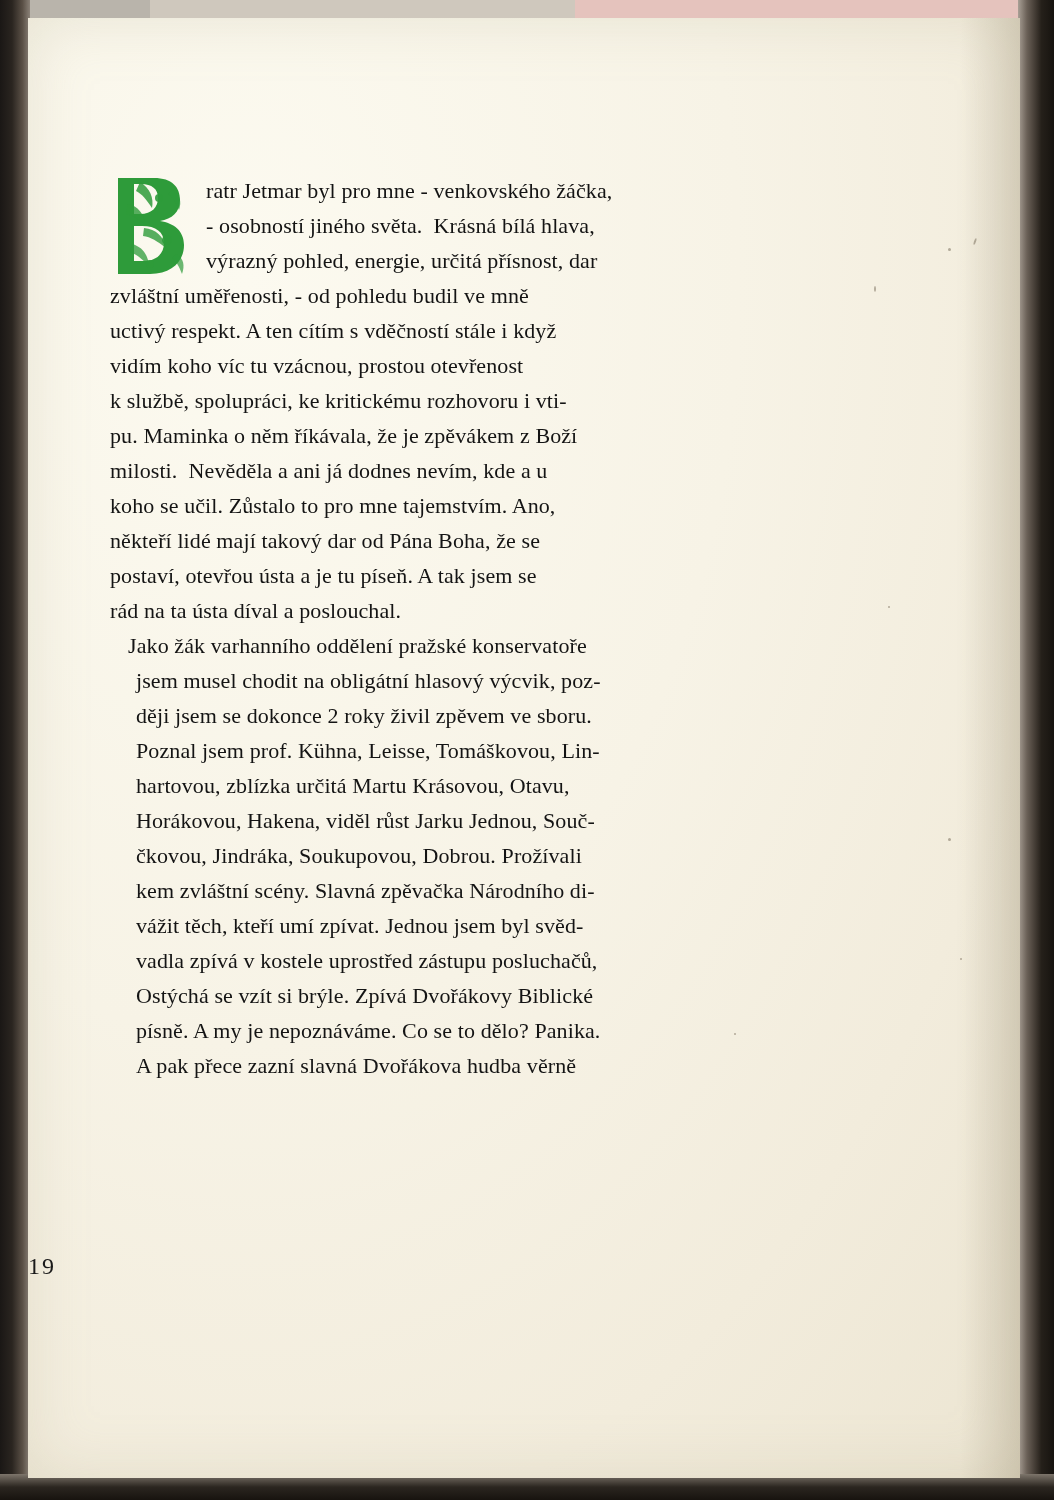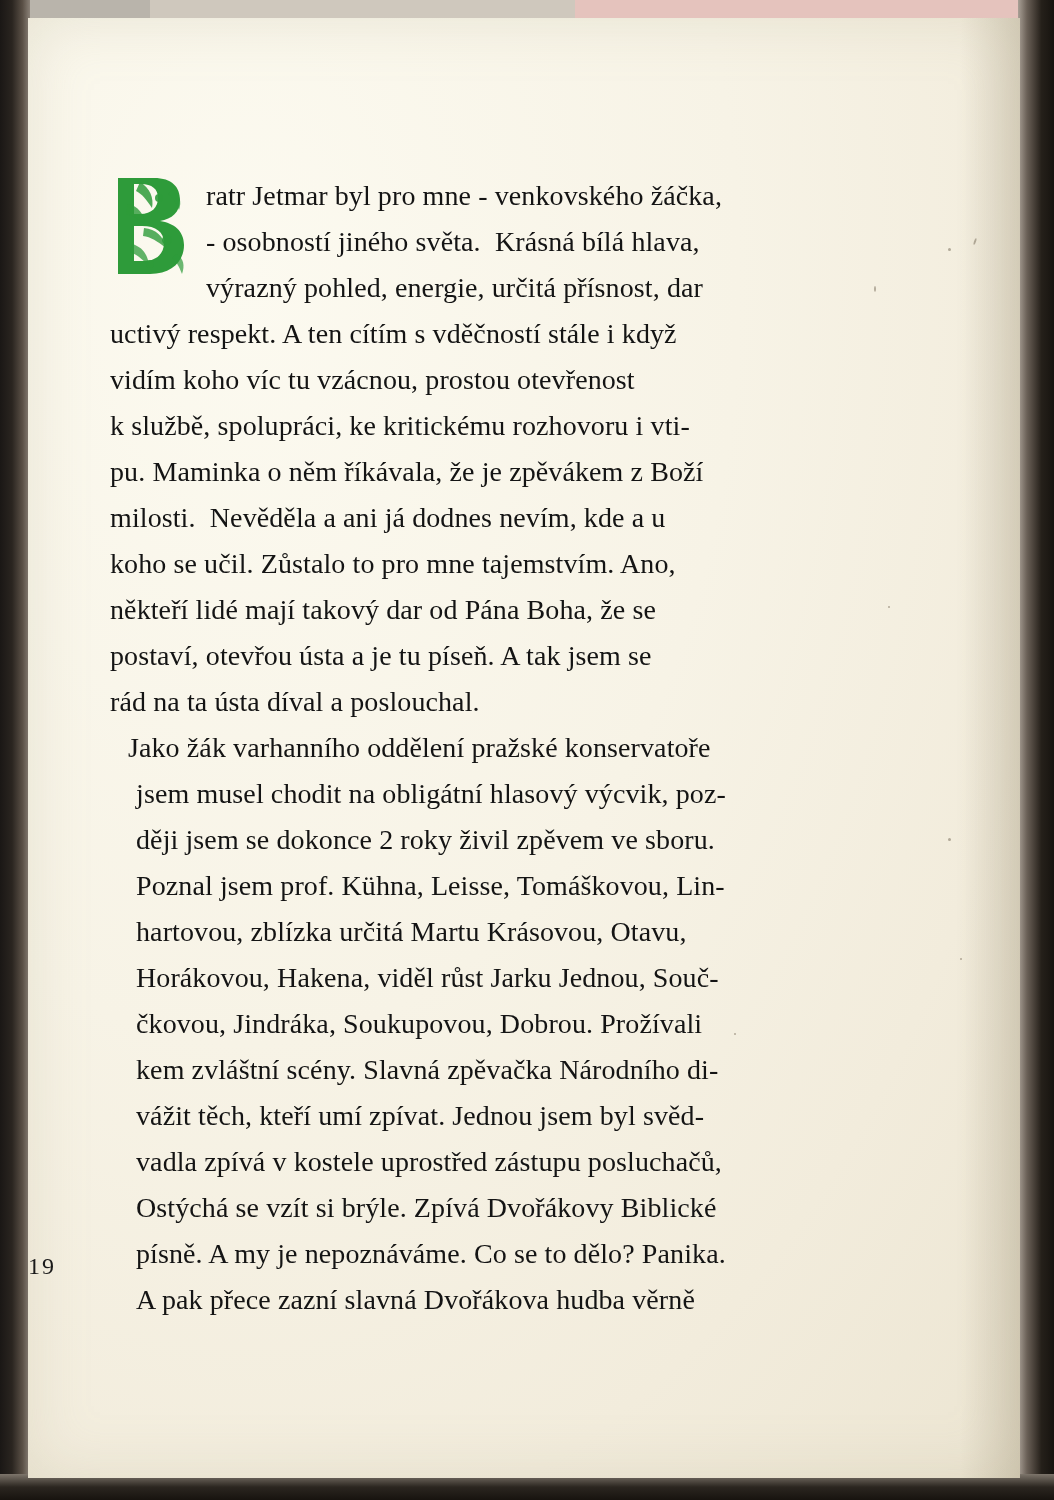--- a/index.html
+++ b/index.html
@@ -79,22 +79,22 @@
     background: linear-gradient(to right, rgba(160,150,125,0) 0%, rgba(150,138,112,0.28) 100%);
     pointer-events: none;
   }
   
   .textblock {
     position: absolute;
     left: 82px;
     top: 155px;
     width: 672px;
     color: #141414;
-    font-size: 28px;
-    line-height: 46px;
+    font-size: 22px;
+    line-height: 35px;
     letter-spacing: 0.1px;
   }
   .para {
     margin: 0;
     text-align: justify;
     text-justify: inter-word;
   }
   .para.second {
     text-indent: 26px;
   }
@@ -169,20 +169,21 @@
         </g>
       </svg>
     </div>
 
     <div class="textblock">
 
       <p class="para first">
         <span class="line j" style="padding-left:96px;width:576px;display:inline-block;">ratr Jetmar byl pro mne - venkovského žáčka,</span>
         <span class="line j" style="padding-left:96px;width:576px;display:inline-block;">- osobností jiného světa.  Krásná bílá hlava,</span>
         <span class="line j" style="padding-left:96px;width:576px;display:inline-block;">výrazný pohled, energie, určitá přísnost, dar</span>
+        <span class="line j">zvláštní uměřenosti, - od pohledu budil ve mně</span>
         <span class="line j">uctivý respekt. A ten cítím s vděčností stále i když</span>
         <span class="line j">vidím koho víc tu vzácnou, prostou otevřenost</span>
         <span class="line j">k službě, spolupráci, ke kritickému rozhovoru i vti-</span>
         <span class="line j">pu. Maminka o něm říkávala, že je zpěvákem z Boží</span>
         <span class="line j">milosti.  Nevěděla a ani já dodnes nevím, kde a u</span>
         <span class="line j">koho se učil. Zůstalo to pro mne tajemstvím. Ano,</span>
         <span class="line j">někteří lidé mají takový dar od Pána Boha, že se</span>
         <span class="line j">postaví, otevřou ústa a je tu píseň. A tak jsem se</span>
         <span class="line">rád na ta ústa díval a poslouchal.</span>
       </p>

